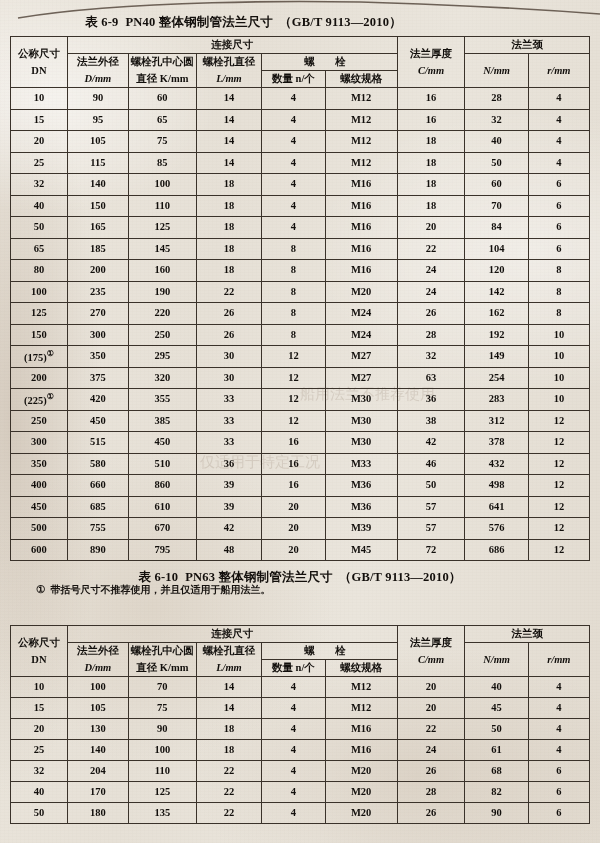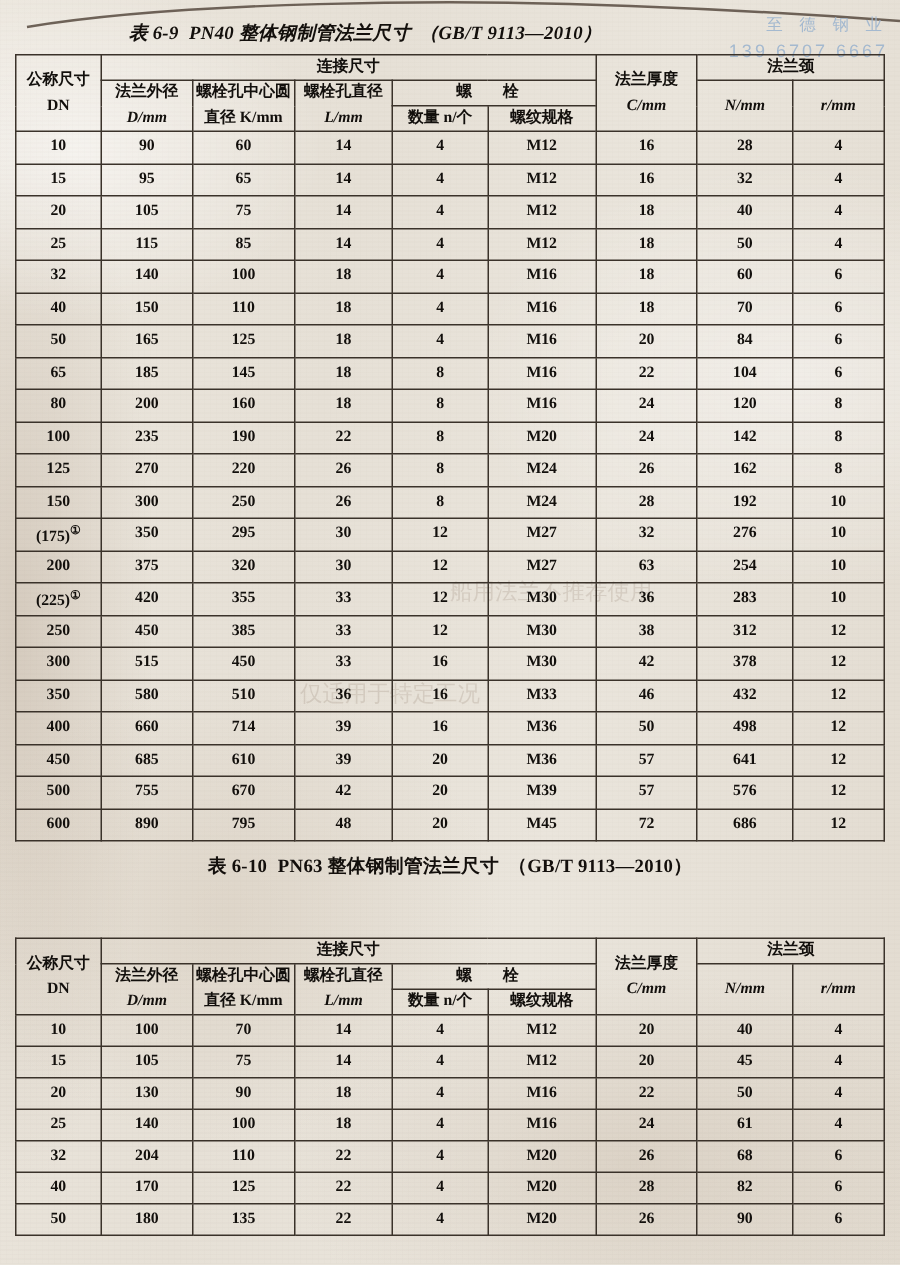--- a/index.html
+++ b/index.html
@@ -151,29 +151,25 @@
 <body>
 
 <div class="page">
   <div class="paper"></div>
   <div class="grain"></div>
 
   <svg class="top-curve" viewBox="0 0 600 22" preserveAspectRatio="none">
     <path d="M 18 18 C 120 1, 300 -1, 420 4 C 500 7, 560 11, 600 14" fill="none" stroke="#574a3f" stroke-width="1.6" opacity="0.85"></path>
   </svg>
 
-  <div class="watermark">
-    <div class="wm-cn">至 德 钢 业</div>
-    <div class="wm-num">139 6707 6667</div>
-  </div>
 
   <div class="ghost" style="left:300px; top:385px;">船用法兰不推荐使用</div>
   <div class="ghost" style="left:200px; top:425px;margin-top:28px;">仅适用于特定工况</div>
 
-  <div class="caption" style="position:absolute; left:0; width:487px; top:14px;font-style:italic;">
+  <div class="caption" style="position:absolute; left:0; width:487px; top:14px;">
     <span class="cap-num">表 6-9</span><span>PN40 整体钢制管法兰尺寸</span><span class="cap-std" style="margin-left:6px;">（GB/T 9113—2010）</span>
   </div>
 
   <div class="tbl-wrap" style="top:36px;">
     <table class="flange t1">
       <colgroup>
         <col style="width:52px">
           <col style="width:56px">
           <col style="width:62px">
         <col style="width:60px">
@@ -362,21 +358,21 @@
             <td>10</td>
           </tr>
           <tr>
             <td>(175)<span class="sup-note">①</span></td>
             <td>350</td>
             <td>295</td>
             <td>30</td>
             <td>12</td>
             <td>M27</td>
             <td>32</td>
-            <td>276</td>
+            <td>149</td>
             <td>10</td>
           </tr>
           <tr>
             <td>200</td>
             <td>375</td>
             <td>320</td>
             <td>30</td>
             <td>12</td>
             <td>M27</td>
             <td>63</td>
@@ -423,21 +419,21 @@
             <td>36</td>
             <td>16</td>
             <td>M33</td>
             <td>46</td>
             <td>432</td>
             <td>12</td>
           </tr>
           <tr>
             <td>400</td>
             <td>660</td>
-            <td>714</td>
+            <td>860</td>
             <td>39</td>
             <td>16</td>
             <td>M36</td>
             <td>50</td>
             <td>498</td>
             <td>12</td>
           </tr>
           <tr>
             <td>450</td>
             <td>685</td>
@@ -468,20 +464,23 @@
             <td>20</td>
             <td>M45</td>
             <td>72</td>
             <td>686</td>
             <td>12</td>
           </tr>
         </tbody>
     </table>
   </div>
 
+  <div class="footnote" style="left:36px; top:583px;">
+    <span class="fn-mark">①</span><span>带括号尺寸不推荐使用，并且仅适用于船用法兰。</span>
+  </div>
 
   <div class="caption" style="position:absolute; left:0; width:600px; top:569px;">
     <span class="cap-num">表 6-10</span><span>PN63 整体钢制管法兰尺寸</span><span class="cap-std" style="margin-left:6px;">（GB/T 9113—2010）</span>
   </div>
 
   <div class="tbl-wrap" style="top:625px;">
     <table class="flange t2">
       <colgroup>
         <col style="width:52px">
           <col style="width:56px">

